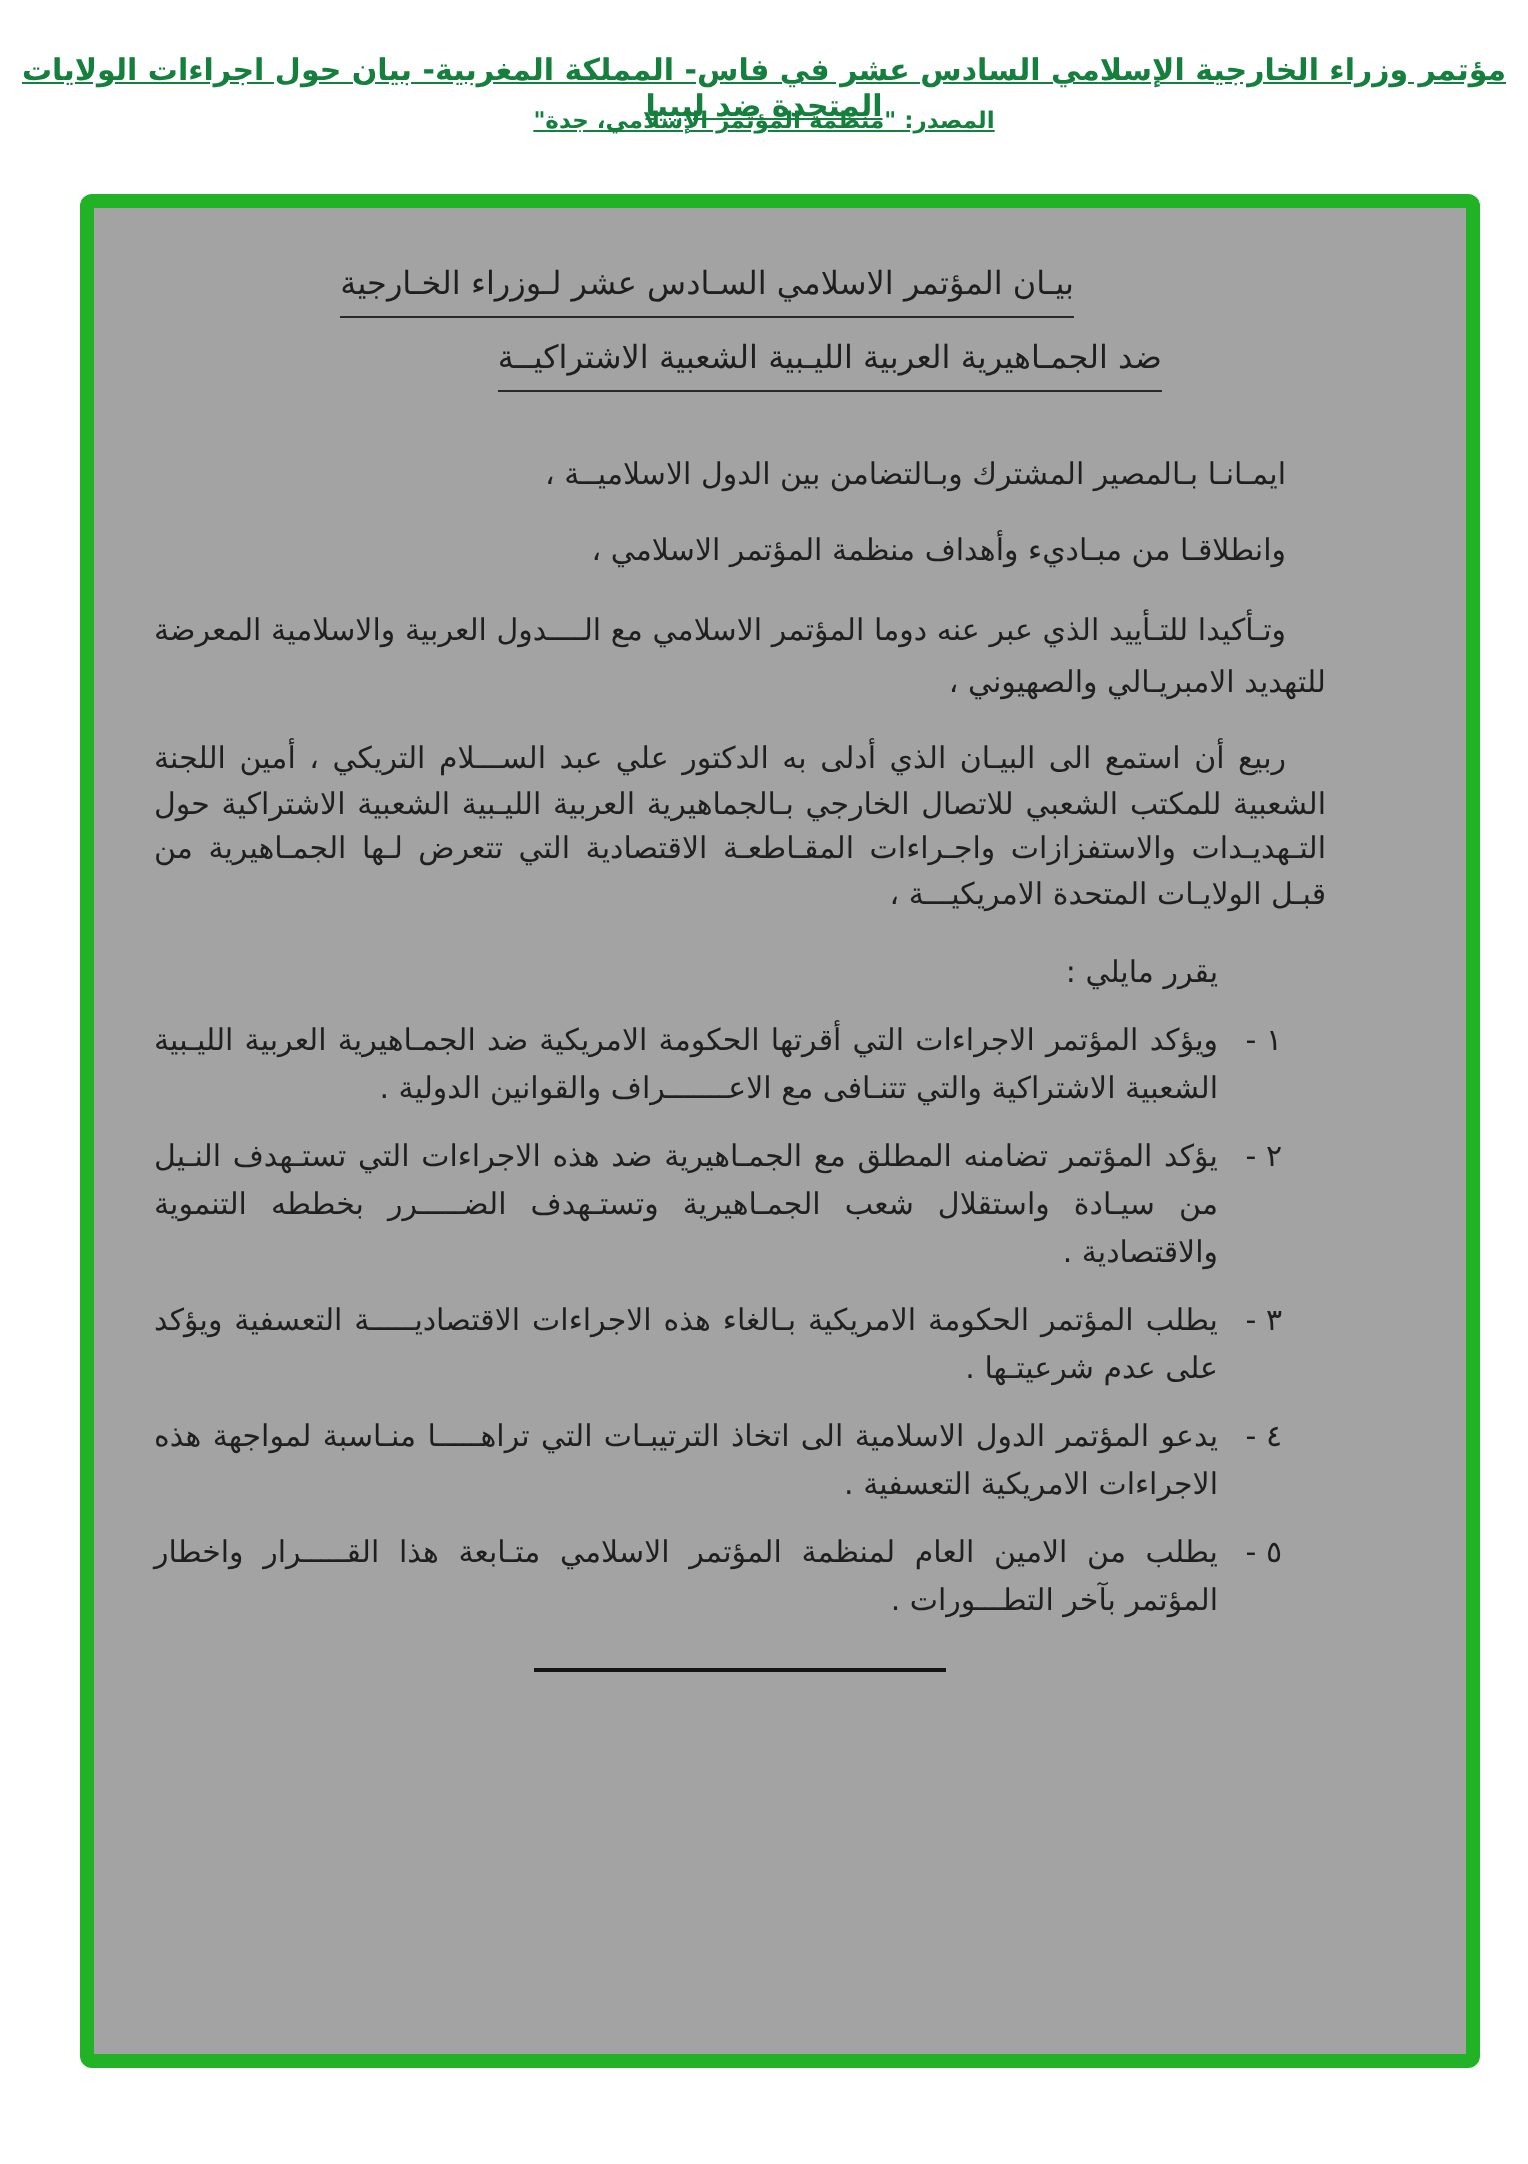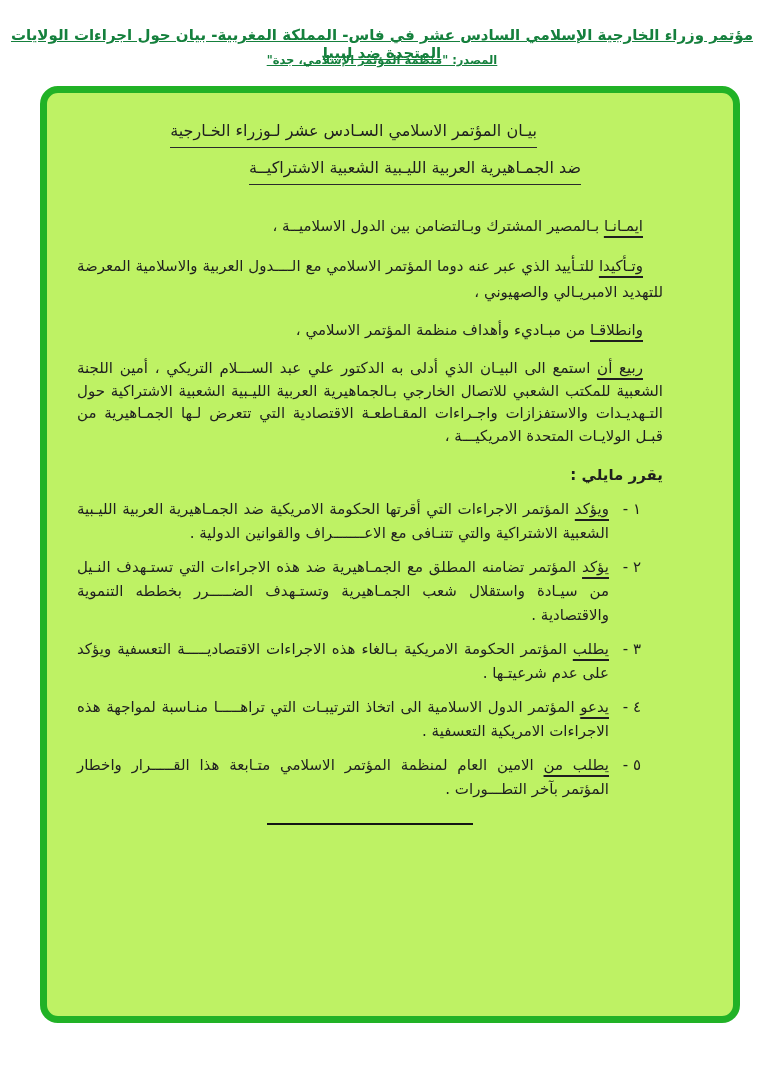--- a/index.html
+++ b/index.html
@@ -16,25 +16,25 @@
     position: absolute; left: 0; right: 0;
     direction: rtl; text-align: center;
     color: #15803d; font-weight: bold; text-decoration: underline;
   }
   .hdr-main { top: 26px; font-size: 15px; letter-spacing: 0; }
   .hdr-src  { top: 53px; font-size: 11.5px; }
 
   
   .frame {
     position: absolute;
-    left: 40px; top: 86px;
+    left: 40px; top: 97px;
     width: 700px; height: 937px;
     border: 7px solid #21b226;
-    border-radius: 18px;
-    background: #bef264;
+    border-radius: 6px;
+    background: #a3a3a3;
   }
 
   
   .doc {
     position: absolute; inset: 0;
     direction: rtl; text-align: right;
     color: #1f1f1f;
     font-size: 15px;
     padding: 26px 70px 0 30px;
   }
@@ -53,27 +53,26 @@
   .t3 { margin-right: 24px; }
 
   .para { line-height: 26px; text-align: justify; }
   .p-open    { margin-top: 14px; text-indent: 17px; }
   .p-iman    { margin-top: 20px; text-indent: 20px; text-align: right; }
   .p-intilaq { margin-top: 12px; text-indent: 20px; text-align: right; }
   .p-taakid  { margin-top: 14px; text-indent: 20px; }
   .p-baad    { margin-top: 14px; text-indent: 20px; line-height: 22.5px; }
 
   .lead {
-    text-decoration: underline;
     text-decoration-thickness: 1.5px;
     text-underline-offset: 5px;
     margin-top: 48px;
   }
 
-  .decision { margin-top: 16px; line-height: 24px; font-weight: bold; }
+  .decision { margin-top: 16px; margin-right: 54px; line-height: 24px; }
 
   .items { margin-top: 6px; }
   .item { display: flex; margin-top: 10px; }
   .item .num {
     flex: 0 0 54px;
     padding-right: 22px;
     line-height: 24px;
     white-space: nowrap;
   }
   .item .itext {
@@ -100,23 +99,23 @@
     <div class="doc">
 
       <div class="title-block">
         <span class="title-line t1"><span>بيـان المؤتمر الاسلامي السـادس عشر لـوزراء الخـارجية</span></span>
         <span class="title-line t3"><span>ضد الجمـاهيرية العربية الليـبية الشعبية الاشتراكيــة</span></span>
       </div>
 
 
       <p class="para p-iman"><span class="lead">ايمـانـا</span><span> بـالمصير المشترك وبـالتضامن بين الدول الاسلاميــة ،</span></p>
 
+      <p class="para p-intilaq"><span class="lead">وانطلاقـا</span><span> من مبـاديء وأهداف منظمة المؤتمر الاسلامي ،</span></p>
+
       <p class="para p-taakid"><span class="lead">وتـأكيدا</span><span> للتـأييد الذي عبر عنه دوما المؤتمر الاسلامي مع الــــدول العربية والاسلامية المعرضة للتهديد الامبريـالي والصهيوني ،</span></p>
-
-      <p class="para p-intilaq"><span class="lead">وانطلاقـا</span><span> من مبـاديء وأهداف منظمة المؤتمر الاسلامي ،</span></p>
 
       <p class="para p-baad"><span class="lead">ربيع أن</span><span> استمع الى البيـان الذي أدلى به الدكتور علي عبد الســـلام التريكي ، أمين اللجنة الشعبية للمكتب الشعبي للاتصال الخارجي بـالجماهيرية العربية الليـبية الشعبية الاشتراكية حول التـهديـدات والاستفزازات واجـراءات المقـاطعـة الاقتصادية التي تتعرض لـها الجمـاهيرية من قبـل الولايـات المتحدة الامريكيـــة ،</span></p>
 
       <p class="decision">يقرر مايلي :</p>
 
       <div class="items">
 
         <div class="item">
           <span class="num">١ -</span>
           <p class="itext"><span class="lead">ويؤكد</span><span> المؤتمر الاجراءات التي أقرتها الحكومة الامريكية ضد الجمـاهيرية العربية الليـبية الشعبية الاشتراكية والتي تتنـافى مع الاعـــــــراف والقوانين الدولية .</span></p>

